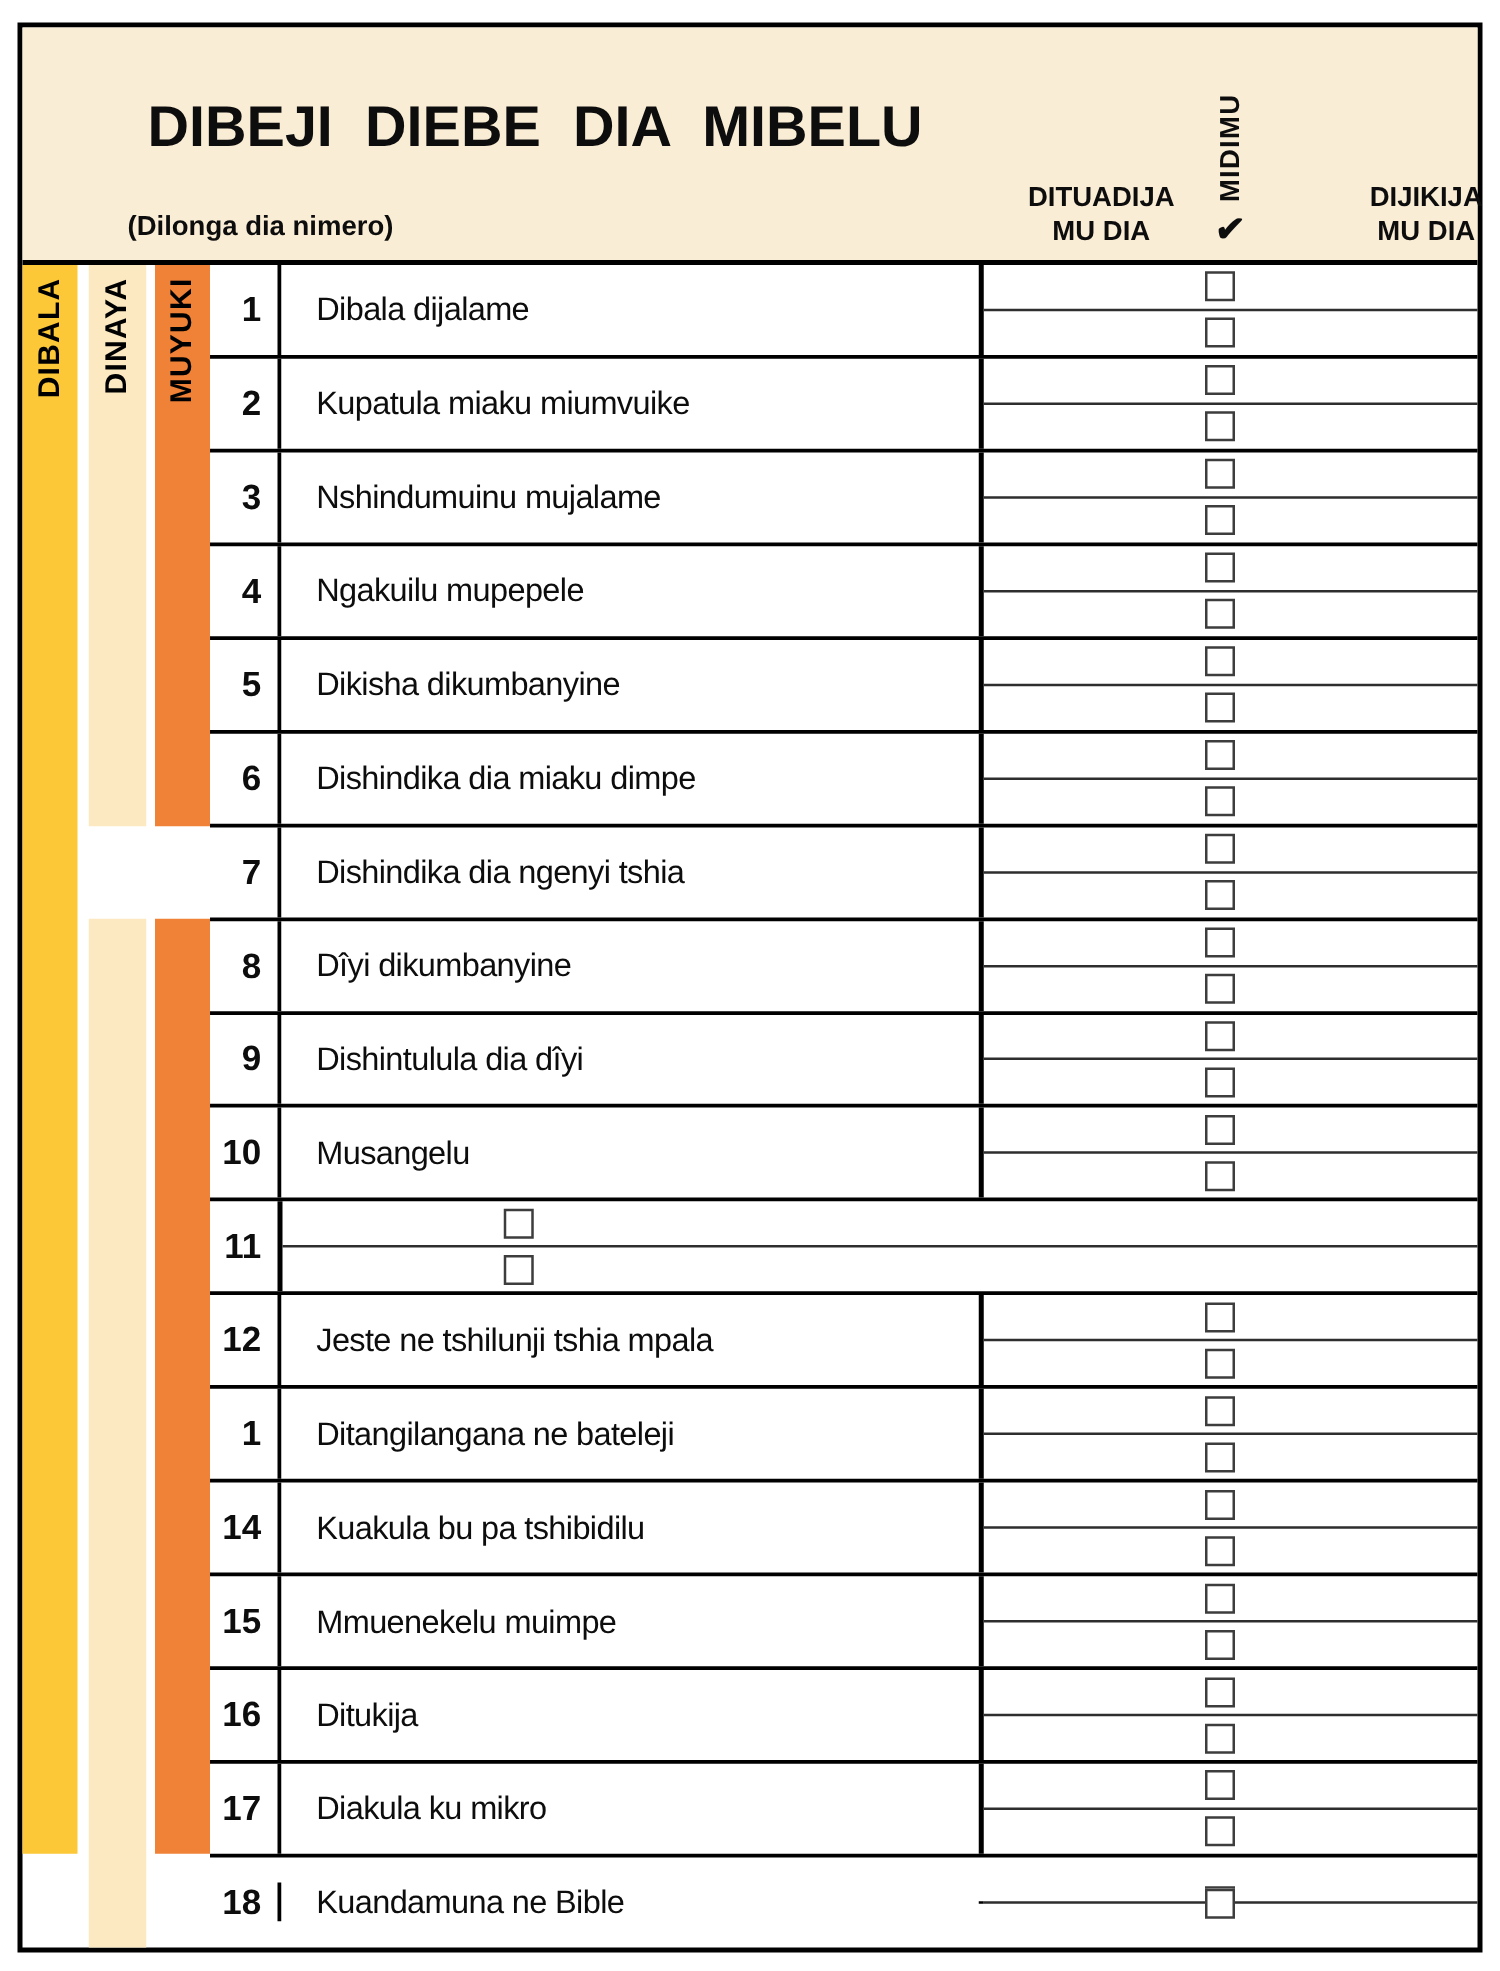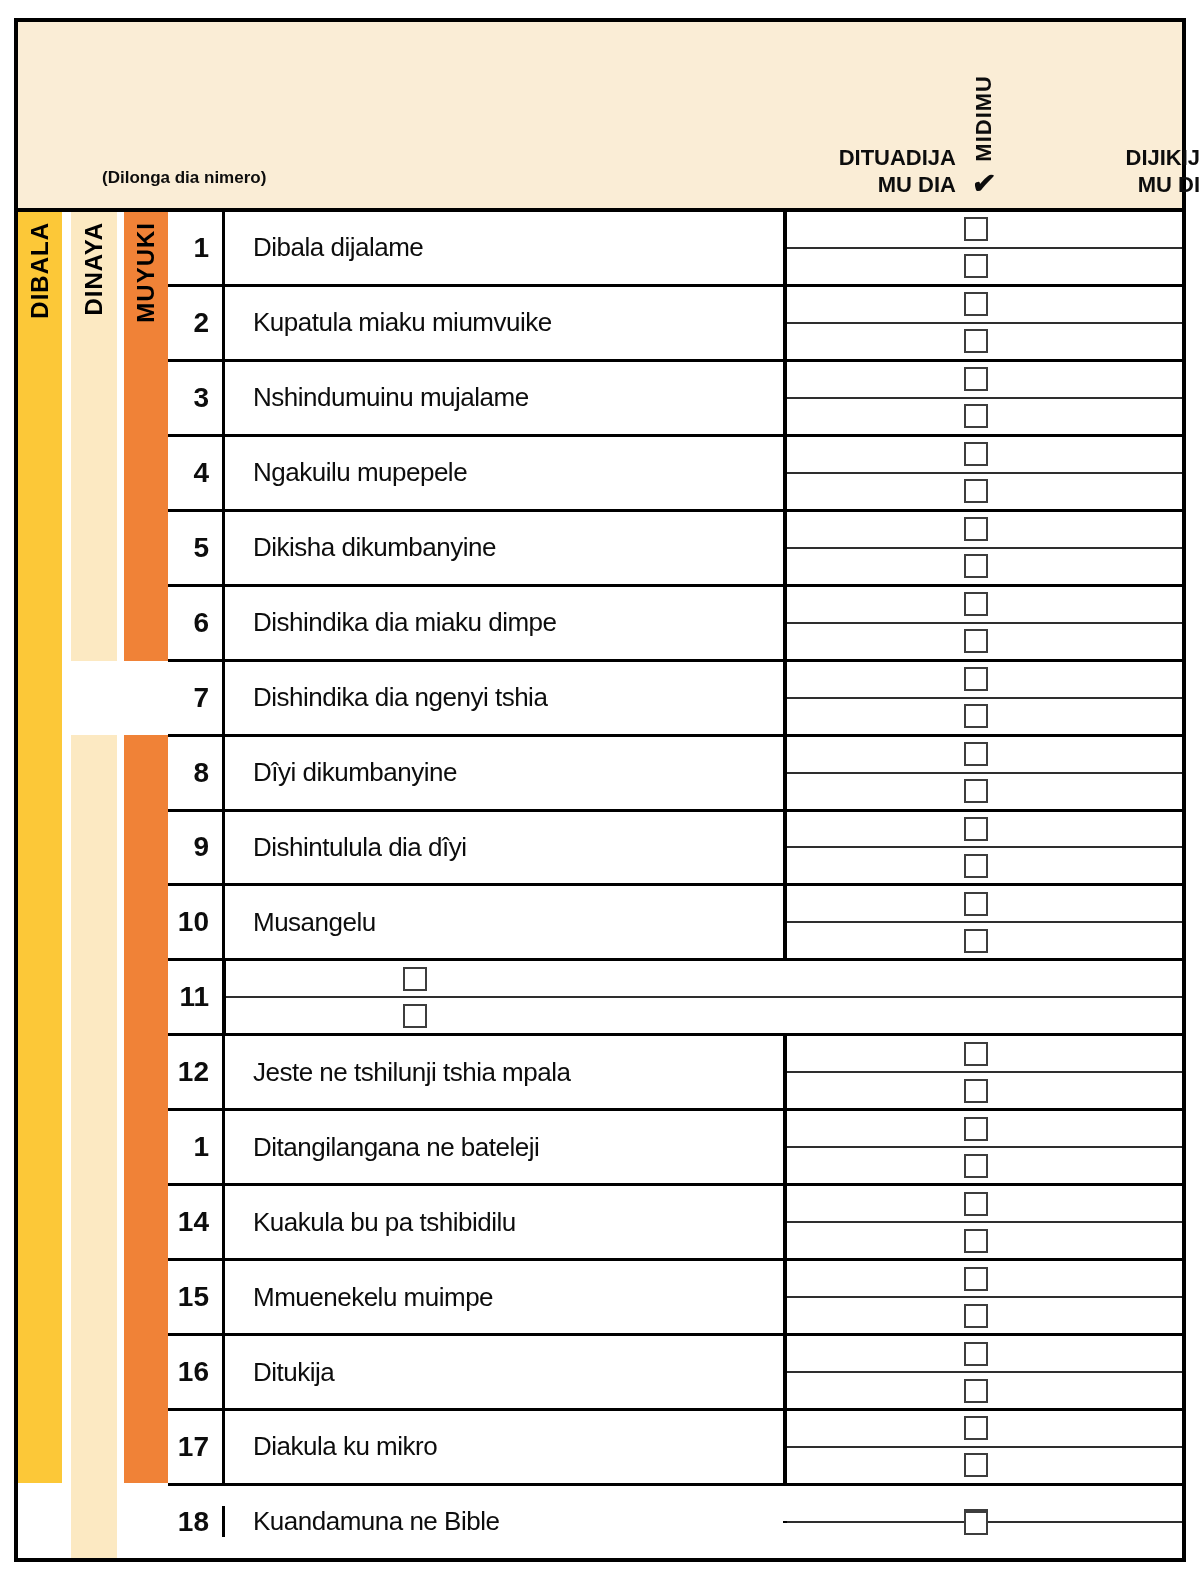--- a/index.html
+++ b/index.html
@@ -5,22 +5,22 @@
   html,body{margin:0;padding:0;background:#fff;}
   .canvas{position:relative;width:1200px;height:1577px;background:#ffffff;
           font-family:"Liberation Sans",sans-serif;color:#0d0d0d;overflow:hidden;}
   .doc{position:absolute;left:14px;top:18px;width:1172px;height:1544px;
        border:4px solid #000;box-sizing:border-box;background:#fff;}
 
   
   .header{position:relative;height:190px;border-bottom:4px solid #000;box-sizing:border-box;}
   .title{position:absolute;left:100px;top:52px;font-size:46px;font-weight:bold;
          letter-spacing:0px;word-spacing:13px;white-space:nowrap;}
-  .subtitle{position:absolute;left:84px;top:146px;font-size:17px;font-weight:bold;white-space:nowrap;}
-  .hcol{position:absolute;bottom:10px;width:150px;text-align:right;
+  .subtitle{position:absolute;left:84px;top:146px;font-size:22px;font-weight:bold;white-space:nowrap;}
+  .hcol{position:absolute;bottom:10px;width:150px;text-align:center;
         font-weight:bold;font-size:22px;line-height:27px;margin-top:35px;}
   .hcol-left{left:788px;}
   .hcol-right{left:1048px;}
   .midimu-wrap{position:absolute;left:943px;bottom:46px;width:46px;
                display:flex;justify-content:center;}
   .midimu-wrap span{writing-mode:vertical-rl;transform:rotate(180deg);
                     font-weight:bold;font-size:22px;letter-spacing:1px;}
   .checkmark{position:absolute;left:943px;bottom:8px;width:46px;text-align:center;
              font-size:28px;font-weight:bold;transform:skewX(-6deg);}
 
@@ -48,20 +48,21 @@
   .checkbox{width:24px;height:24px;border:2px solid #3d3d3d;box-sizing:border-box;
             background:#fff;flex:0 0 auto;}
 </style>
 </head>
 <body>
 
 <div class="canvas">
   <div class="doc">
 
     <div class="header" style="background: rgb(250, 237, 214);">
+      <div class="title">DIBEJI DIEBE DIA MIBELU</div>
       <div class="subtitle">(Dilonga dia nimero)</div>
 
       <div class="hcol hcol-left">
         <div>DITUADIJA</div>
         <div>MU DIA</div>
       </div>
 
       <div class="midimu-wrap">
         <span>MIDIMU</span>
       </div>

